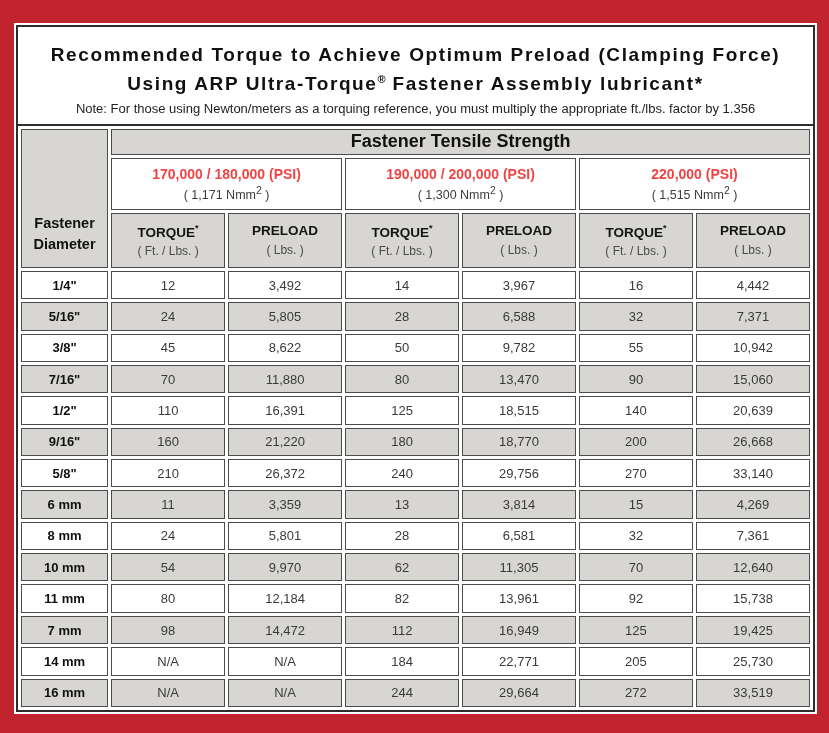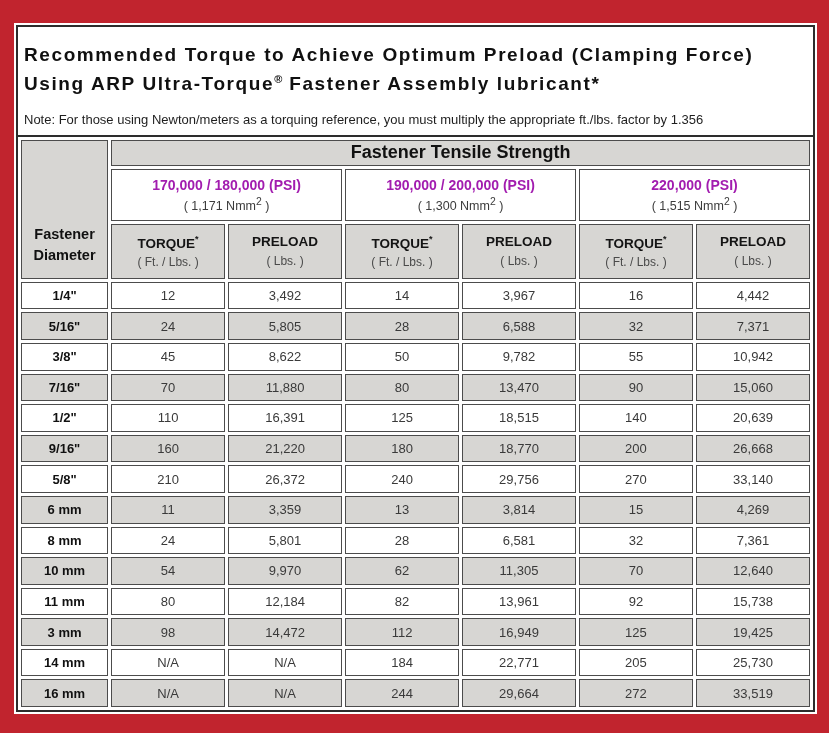--- a/index.html
+++ b/index.html
@@ -21,34 +21,34 @@
   .frame {
     width: 100%;
     height: 100%;
     background: #ffffff;
     border: 2px solid var(--inner-border);
     outline: 2px solid #ffffff;
     display: flex;
     flex-direction: column;
   }
   .title-section {
-    text-align: left;
+    text-align: center;
     padding: 13px 6px 8px 6px;
   }
   .main-title {
     margin: 0;
     font-size: 19px;
     font-weight: bold;
     letter-spacing: 1.6px;
     line-height: 1.55;
     color: #101010;
   }
   .main-title sup { font-size: 11px; letter-spacing: 0; }
   .note {
-    margin-top: 13px;
+    margin-top: 2px;
     font-size: 13px;
     color: #1e1e1e;
   }
   .table-wrap {
     flex: 1;
     border-top: 2px solid var(--inner-border);
     display: flex;
   }
   table {
     width: 100%;
@@ -76,21 +76,21 @@
     background: var(--header-gray);
     vertical-align: bottom;
     padding-bottom: 13px;
     font-weight: bold;
     font-size: 14.5px;
     line-height: 1.4;
     color: #111;
   }
   .psi-row { height: 52px; }
   .psi { background: #ffffff; }
-  .psi .main { font-weight: bold; font-size: 14px; color: #a21caf; }
+  .psi .main { font-weight: bold; font-size: 14px; color: #ef4444; }
   .psi .sub { font-size: 12.5px; color: #3c3c3c; margin-top: 3px; font-weight: normal; }
   .sub-row { height: 55px; }
   .subhead { background: var(--header-gray); }
   .subhead .label { font-weight: bold; font-size: 13.5px; color: #141414; }
   .subhead .label sup { font-size: 9px; }
   .subhead .unit { font-size: 12px; color: #4a4a4a; margin-top: 5px; font-weight: normal; }
   tbody td {
     font-size: 13px;
     color: #3a3a3a;
     background: #ffffff;
@@ -266,21 +266,21 @@
           <tr>
             <td class="diam">11 mm</td>
             <td>80</td>
             <td>12,184</td>
             <td>82</td>
             <td>13,961</td>
             <td>92</td>
             <td>15,738</td>
           </tr>
           <tr>
-            <td class="diam">3 mm</td>
+            <td class="diam">7 mm</td>
             <td>98</td>
             <td>14,472</td>
             <td>112</td>
             <td>16,949</td>
             <td>125</td>
             <td>19,425</td>
           </tr>
           <tr>
             <td class="diam">14 mm</td>
             <td>N/A</td>

